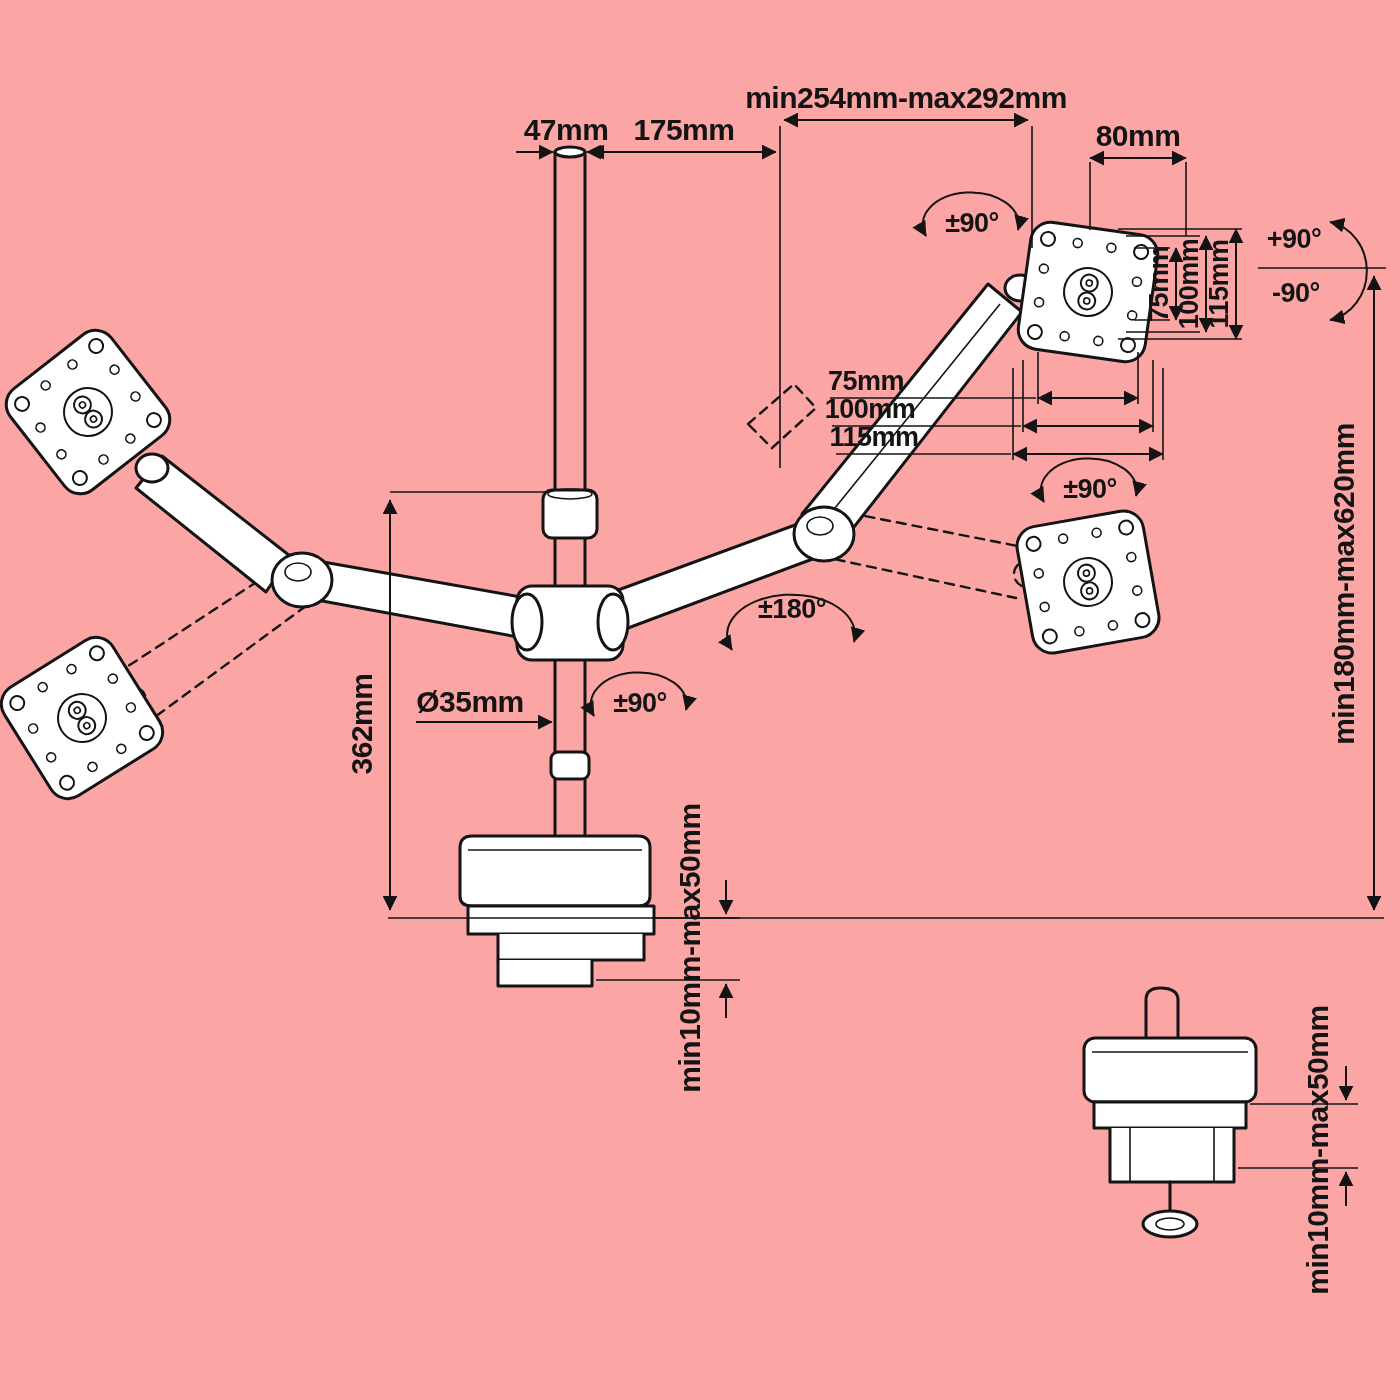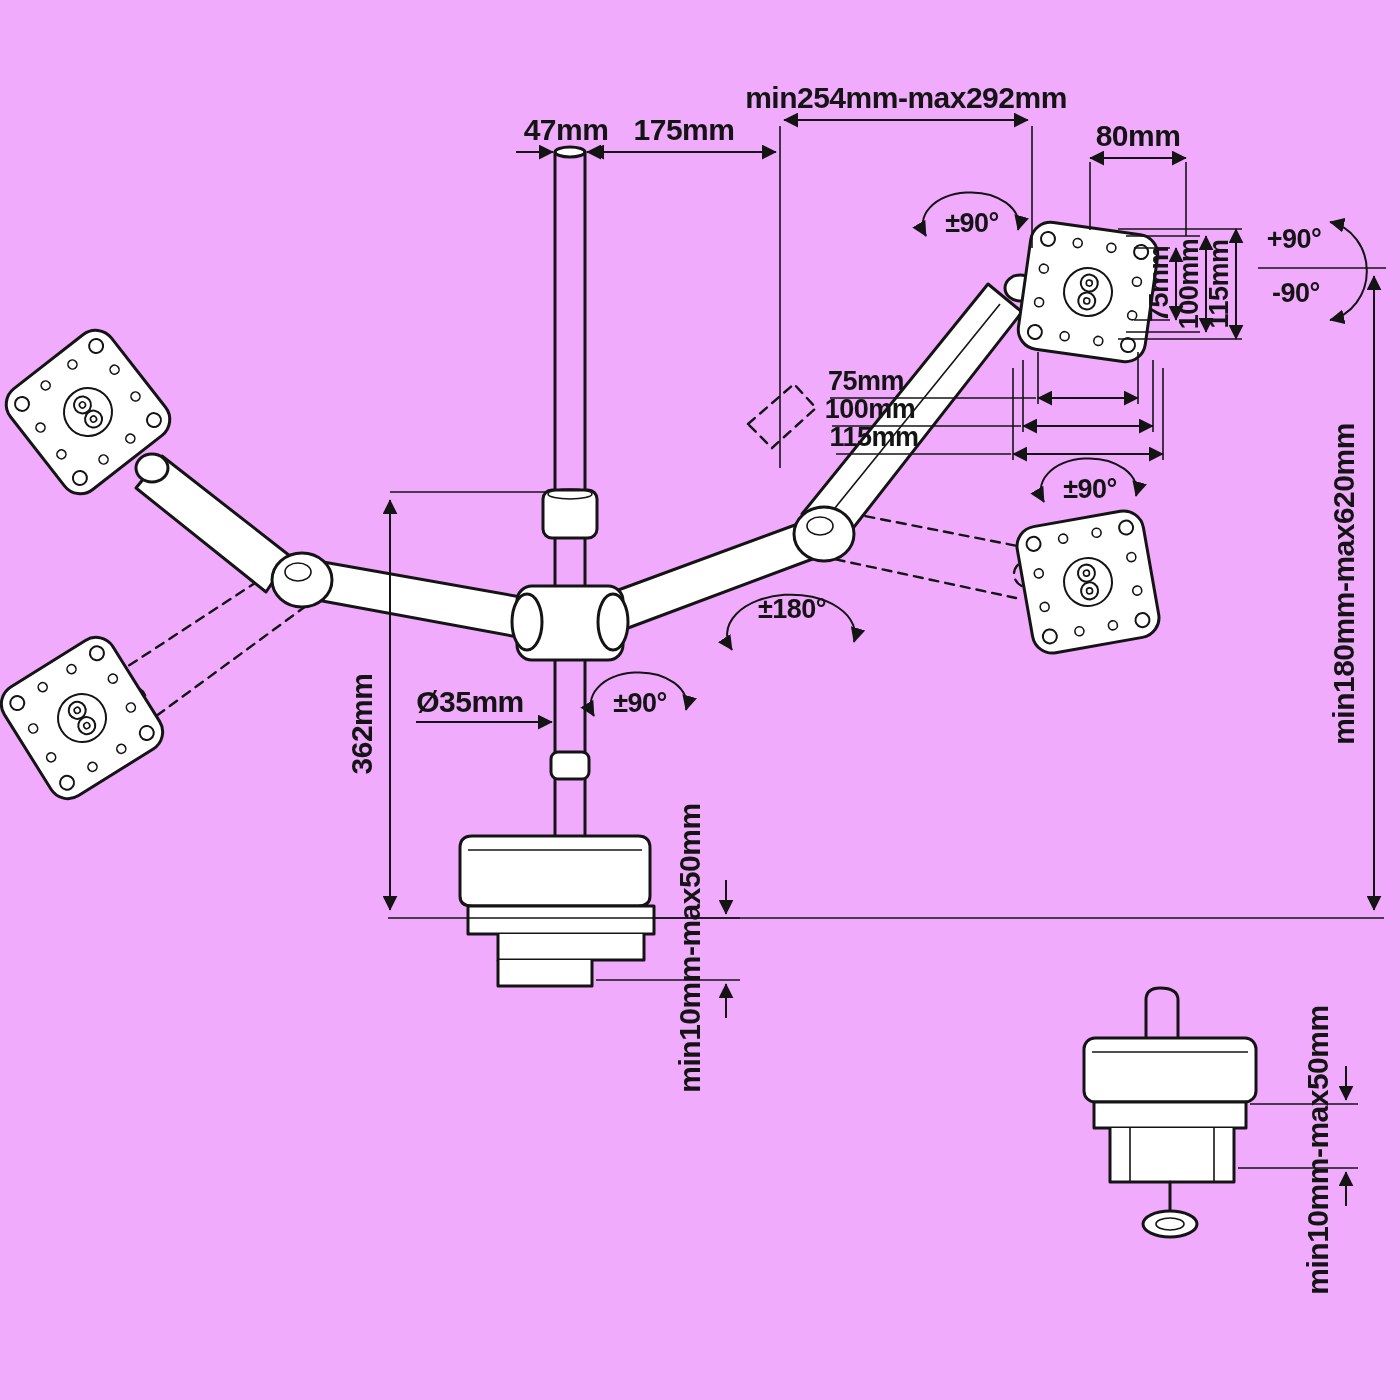--- a/index.html
+++ b/index.html
@@ -1,16 +1,16 @@
 <!DOCTYPE html>
 <html><head>
 <meta charset="utf-8">
 <style>
   html,body{margin:0;padding:0;background:#ffffff;}
-  .stage{position:relative;width:1400px;height:1400px;background:#f0abfc;overflow:hidden;}
+  .stage{position:relative;width:1400px;height:1400px;background:#fca5a5;overflow:hidden;}
   svg{display:block;}
   .lbl{font-family:"Liberation Sans",sans-serif;font-weight:700;font-size:30px;fill:#141414;letter-spacing:-0.5px;}
   .lbl-m{font-size:27px;}
   .draw{stroke:#141414;stroke-width:3;fill:none;stroke-linecap:round;stroke-linejoin:round;}
   .drawf{stroke:#141414;stroke-width:3;fill:#ffffff;stroke-linejoin:round;}
   .ghost{stroke:#141414;stroke-width:2.4;fill:none;stroke-dasharray:9 7;stroke-linecap:round;}
   .dim{stroke:#141414;stroke-width:2;fill:none;}
   .thin{stroke:#141414;stroke-width:1.6;fill:none;}
 </style>
 </head>

